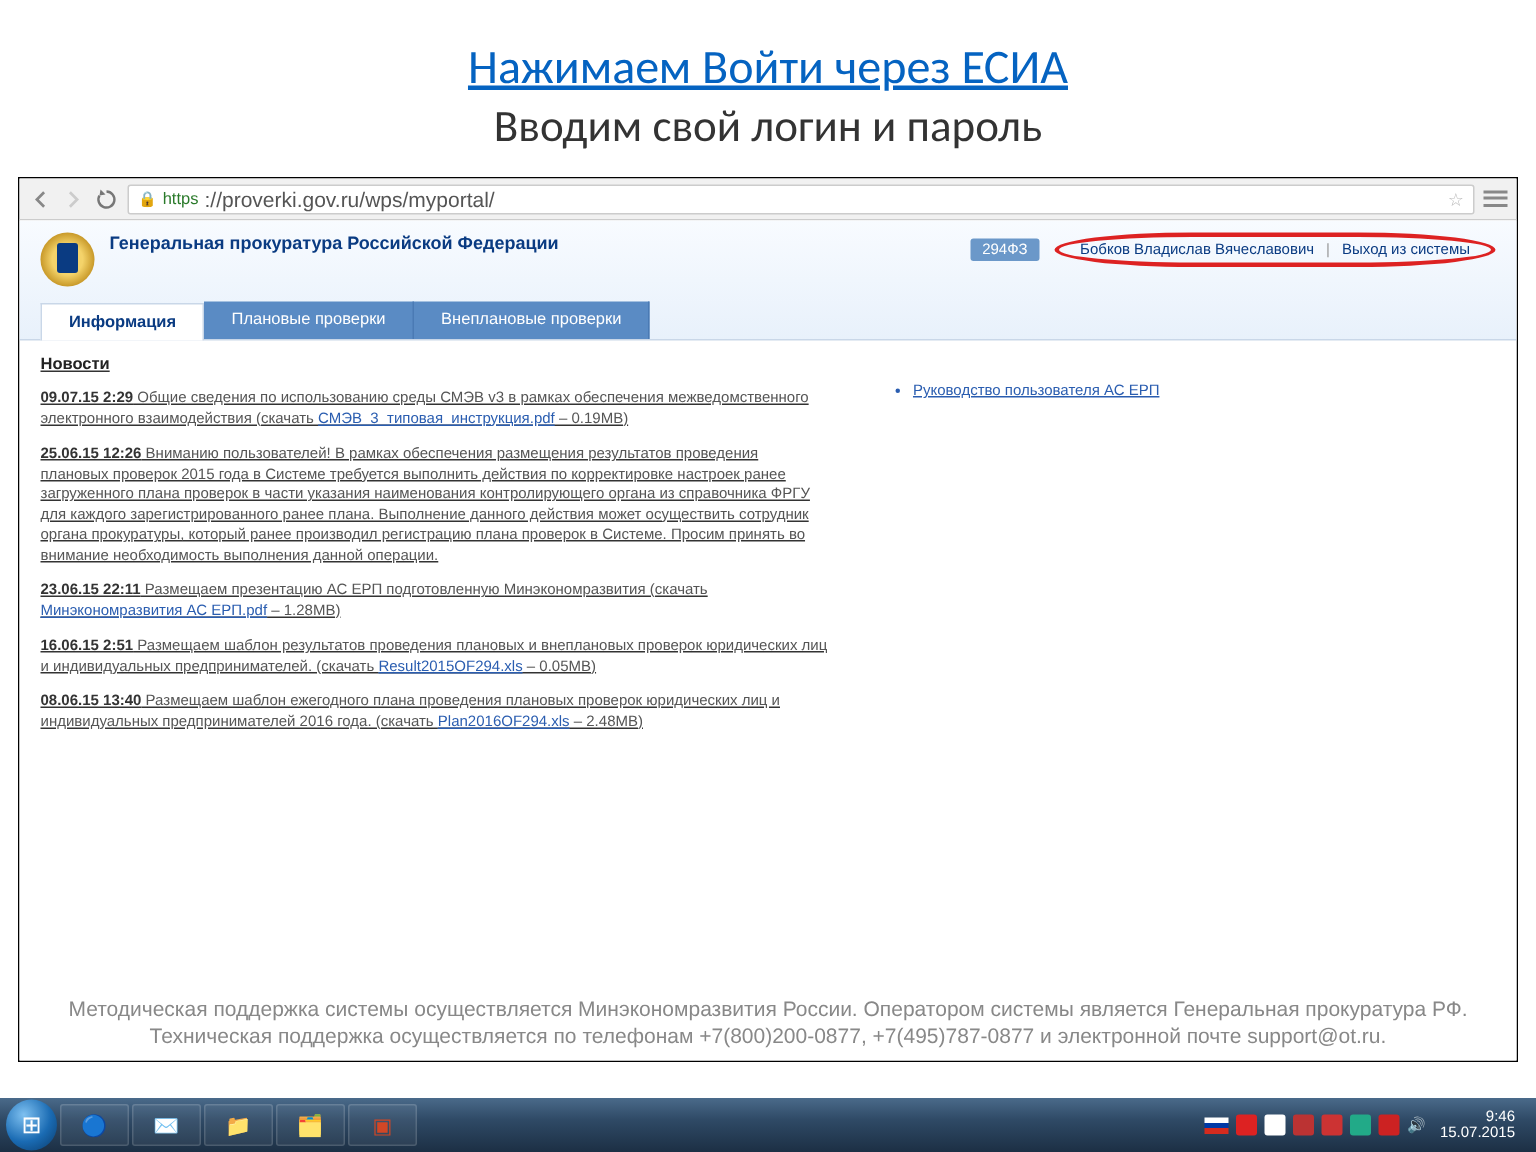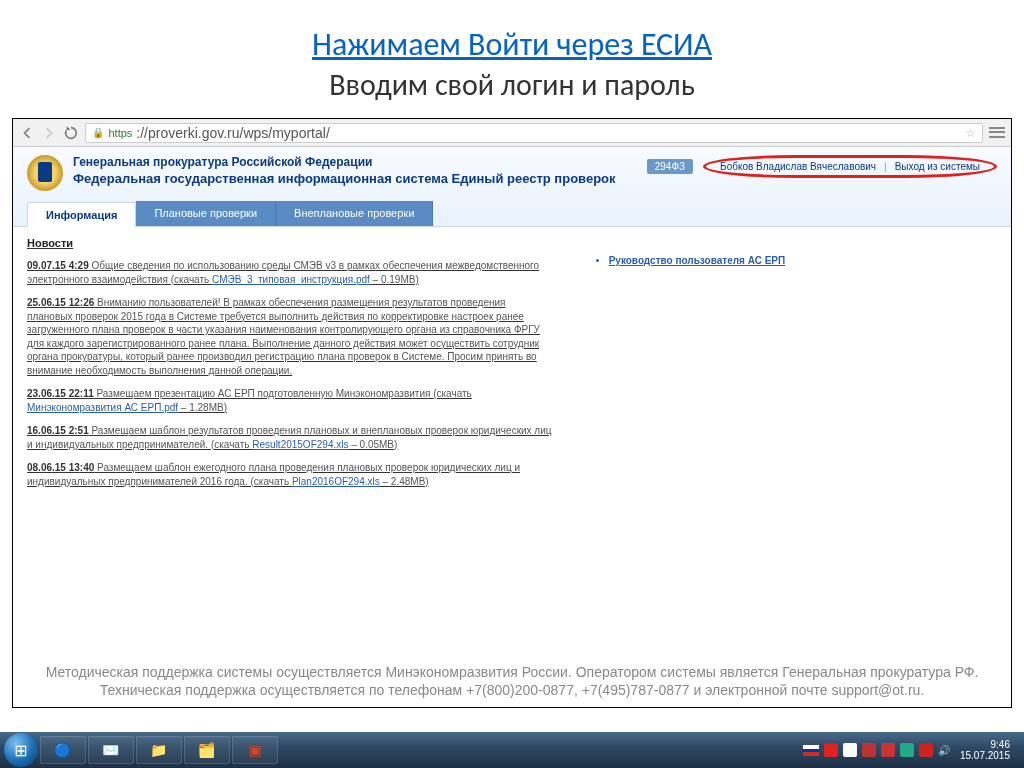--- a/index.html
+++ b/index.html
@@ -41,21 +41,21 @@
 .logout-link { color: #0a3b82; cursor: pointer; }
 
 
 .tabs { display: flex; margin-top: 10px; gap: 0; }
 .tab { padding: 6px 18px; font-size: 11px; color: #fff; background: #5a8bc4; cursor: pointer; border-right: 1px solid #4a7ab4; }
 .tab.active { background: #fff; color: #0a3b82; font-weight: bold; border-top: 1px solid #c9d7e8; border-left: 1px solid #c9d7e8; border-right: 1px solid #c9d7e8; position: relative; top: 1px; }
 
 
 .content { padding: 10px 14px; font-size: 11px; color: #333; display: flex; gap: 40px; }
 .news-col { flex: 1.3; text-decoration: underline; }
-.side-col { flex: 1; padding-top: 18px; font-weight: bold; }
+.side-col { flex: 1; padding-top: 18px; }
 .news-heading { font-weight: bold; font-size: 11px; margin-bottom: 10px; color: #222; }
 .news-item { margin-bottom: 10px; line-height: 1.35; font-size: 10px; color: #555; }
 .news-item b { color: #333; }
 .link { color: #2a5db0; text-decoration: underline; cursor: pointer; }
 .side-col ul { list-style: disc; padding-left: 16px; }
 .side-col li { font-size: 10px; color: #2a5db0; }
 .side-col li a { color: #2a5db0; text-decoration: underline; }
 
 
 .page-footer { text-align: center; font-size: 14px; color: #888; position: absolute; bottom: 8px; left: 0; right: 0; line-height: 1.3; }
@@ -109,21 +109,20 @@
         <span></span>
       </div>
   </div>
 
   <div class="page-area">
     <div class="page-header">
       <div class="header-top">
         <div class="logo-badge"></div>
         <div class="header-titles">
           <div class="t1">Генеральная прокуратура Российской Федерации</div>
-          <div class="t2">Федеральная государственная информационная система Единый реестр проверок</div>
         </div>
         <div class="header-right">
           <span class="badge-294">294ФЗ</span>
           <span class="user-area">
             <span class="user-link">Бобков Владислав Вячеславович</span>
             <span class="user-sep">|</span>
             <span class="logout-link">Выход из системы</span>
           </span>
         </div>
       </div>
@@ -131,21 +130,21 @@
         <div class="tab active">Информация</div>
         <div class="tab">Плановые проверки</div>
         <div class="tab">Внеплановые проверки</div>
       </div>
     </div>
 
     <div class="content">
       <div class="news-col">
         <div class="news-heading">Новости</div>
         <div id="news-list">
-            <div class="news-item"><b>09.07.15 4:29</b> Общие сведения по использованию среды СМЭВ v3 в рамках обеспечения межведомственного электронного взаимодействия (скачать <a class="link">СМЭВ_3_типовая_инструкция.pdf</a> – 0.19MB)</div>
+            <div class="news-item"><b>09.07.15 2:29</b> Общие сведения по использованию среды СМЭВ v3 в рамках обеспечения межведомственного электронного взаимодействия (скачать <a class="link">СМЭВ_3_типовая_инструкция.pdf</a> – 0.19MB)</div>
             <div class="news-item"><b>25.06.15 12:26</b> Вниманию пользователей! В рамках обеспечения размещения результатов проведения плановых проверок 2015 года в Системе требуется выполнить действия по корректировке настроек ранее загруженного плана проверок в части указания наименования контролирующего органа из справочника ФРГУ для каждого зарегистрированного ранее плана. Выполнение данного действия может осуществить сотрудник органа прокуратуры, который ранее производил регистрацию плана проверок в Системе. Просим принять во внимание необходимость выполнения данной операции.</div>
             <div class="news-item"><b>23.06.15 22:11</b> Размещаем презентацию АС ЕРП подготовленную Минэкономразвития (скачать <a class="link">Минэкономразвития АС ЕРП.pdf</a> – 1.28MB)</div>
             <div class="news-item"><b>16.06.15 2:51</b> Размещаем шаблон результатов проведения плановых и внеплановых проверок юридических лиц и индивидуальных предпринимателей. (скачать <a class="link">Result2015OF294.xls</a> – 0.05MB)</div>
             <div class="news-item"><b>08.06.15 13:40</b> Размещаем шаблон ежегодного плана проведения плановых проверок юридических лиц и индивидуальных предпринимателей 2016 года. (скачать <a class="link">Plan2016OF294.xls</a> – 2.48MB)</div>
           </div>
       </div>
       <div class="side-col">
         <ul>
           <li><a class="link">Руководство пользователя АС ЕРП</a></li>
         </ul>

